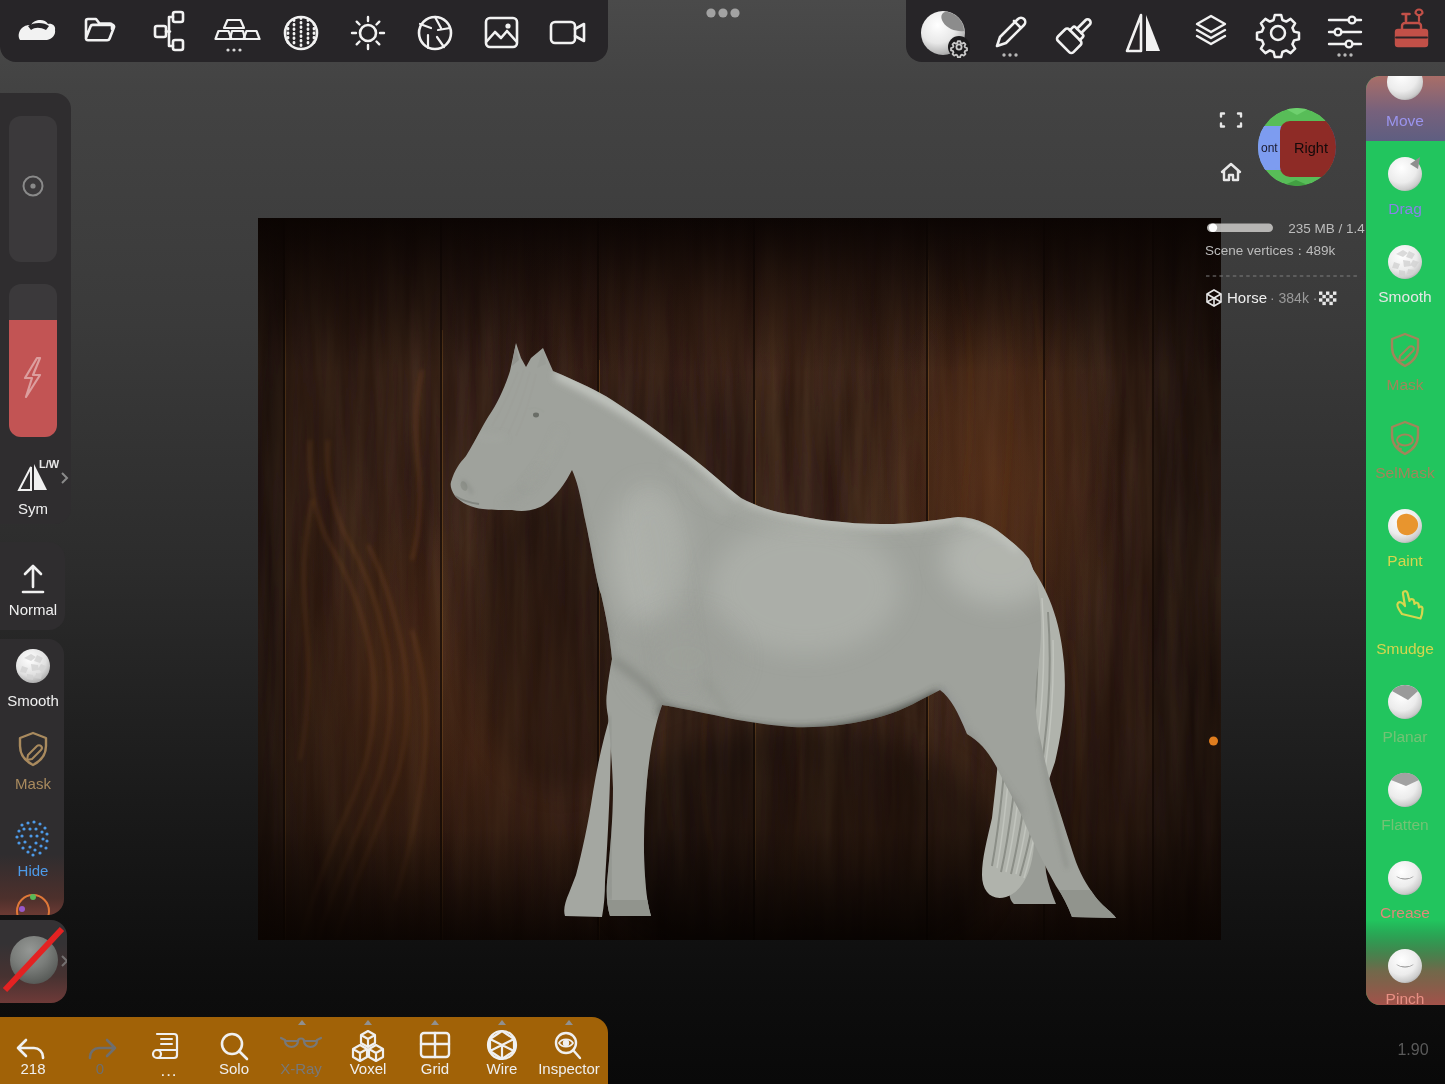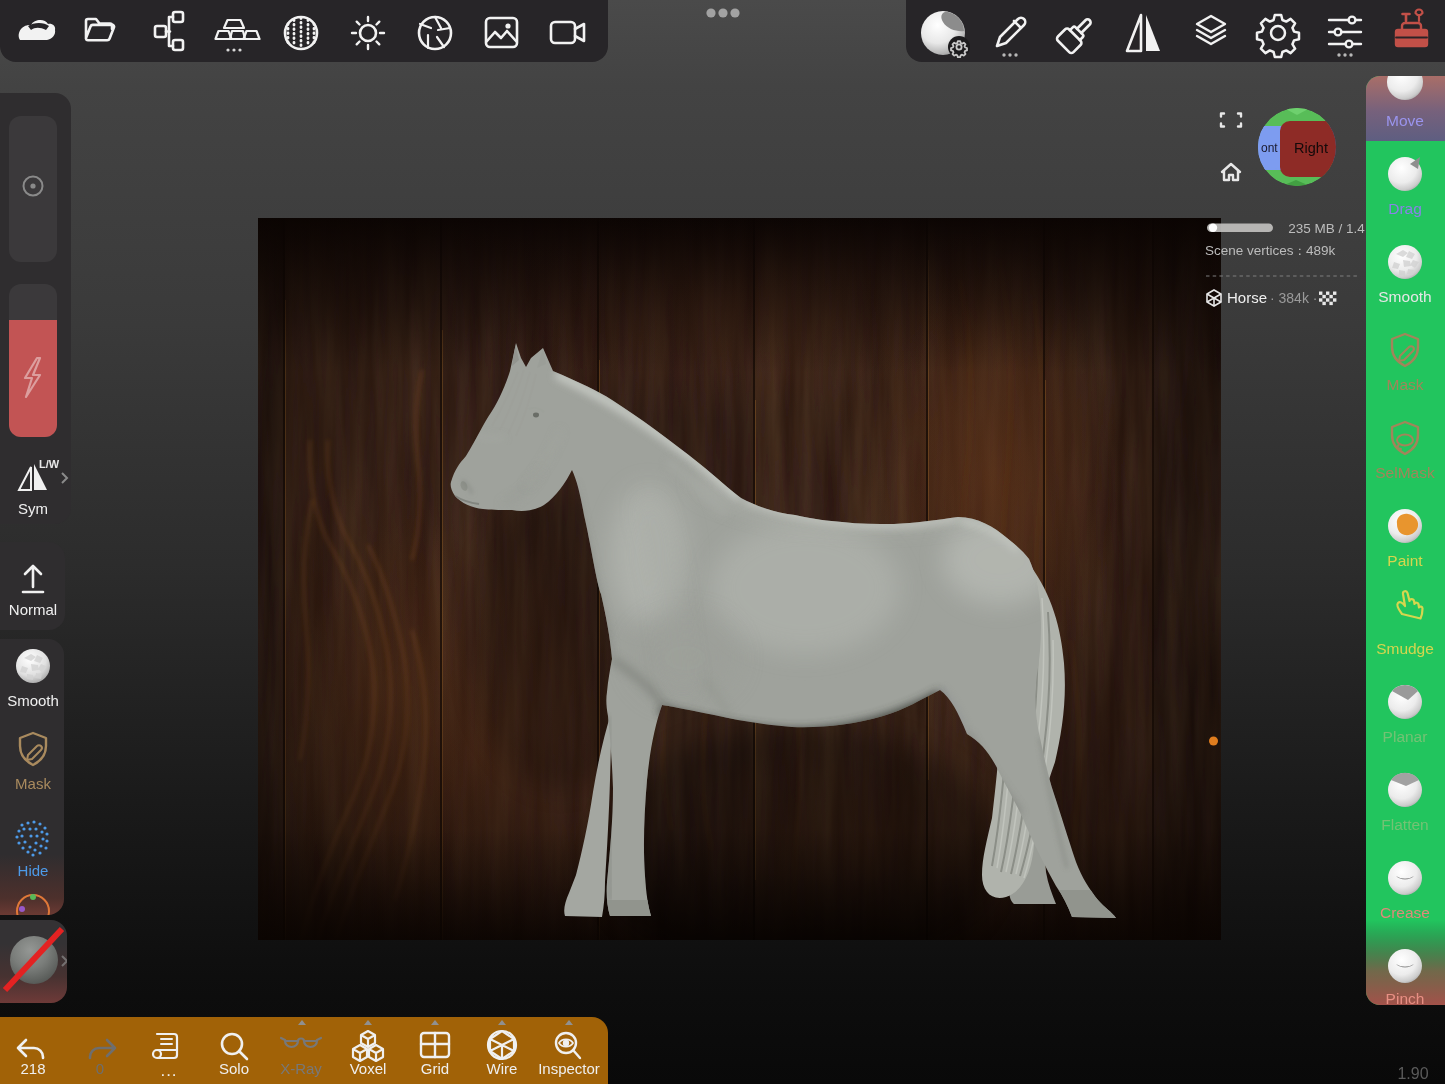--- a/index.html
+++ b/index.html
@@ -12,21 +12,21 @@
   .bar{background:#272528;}
   #tl{left:0;top:0;width:608px;height:62px;border-radius:0 0 16px 16px;}
   #tr{left:906px;top:0;width:539px;height:62px;border-radius:0 0 0 16px;}
   .lp{background:#2f2d2f;border-radius:16px;left:-14px;}
   #lpA{top:93px;width:85px;height:431px;}
   #lpB{top:542px;width:79px;height:88px;}
   #lpC{top:639px;width:78px;height:276px;background:linear-gradient(180deg,#2f2d2f 78%,#4d302c 94%,#6b3a33 100%);}
   #lpD{top:920px;width:81px;height:83px;background:linear-gradient(180deg,#343234 28%,#473231 68%,#6e3a38 100%);}
   #rp{left:1366px;top:76px;width:79px;height:929px;background:#22c55e;border-radius:14px 0 0 14px;}
   #bb{left:0;top:1017px;width:608px;height:77px;background:#a16207;border-radius:0 16px 0 0;}
-  .lbl{position:absolute;text-align:center;transform:translate(-50%,-50%);white-space:nowrap;margin-top:24px;}
+  .lbl{position:absolute;text-align:center;transform:translate(-50%,-50%);white-space:nowrap;}
 </style>
 </head>
 <body>
 <div id="bg" class="abs"></div>
 <svg class="abs" style="left:258px;top:218px" width="963" height="722" viewBox="258 218 963 722">
 <defs>
 <radialGradient id="wspot" cx="0.5" cy="0.5" r="0.5">
  <stop offset="0" stop-color="#6b3a1c" stop-opacity="0.4"></stop>
  <stop offset="0.6" stop-color="#5e3319" stop-opacity="0.2"></stop>
  <stop offset="1" stop-color="#5e3319" stop-opacity="0"></stop>

